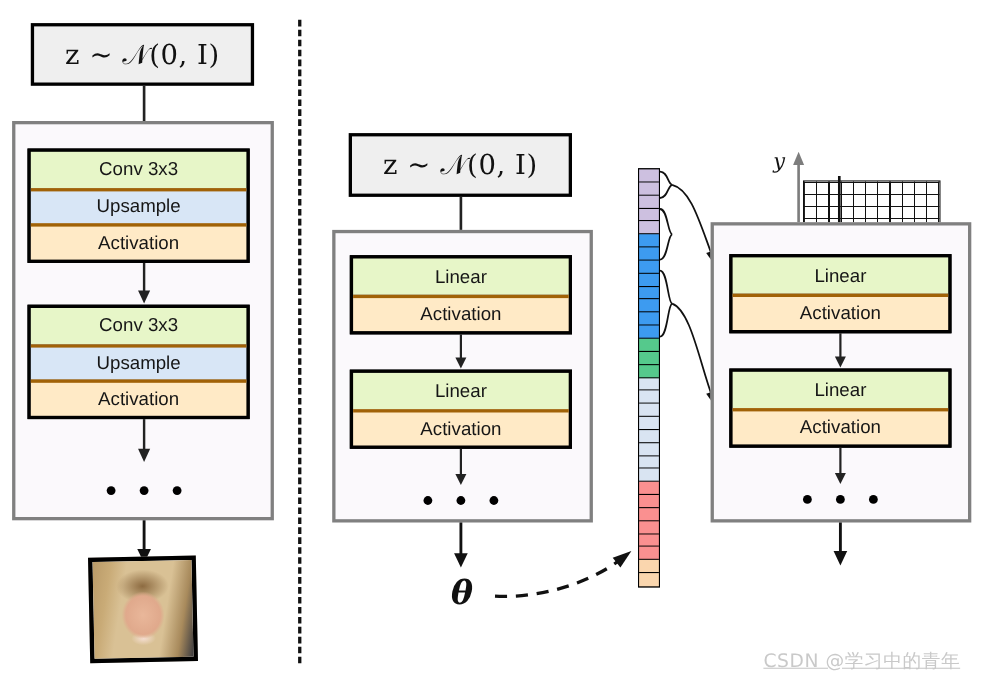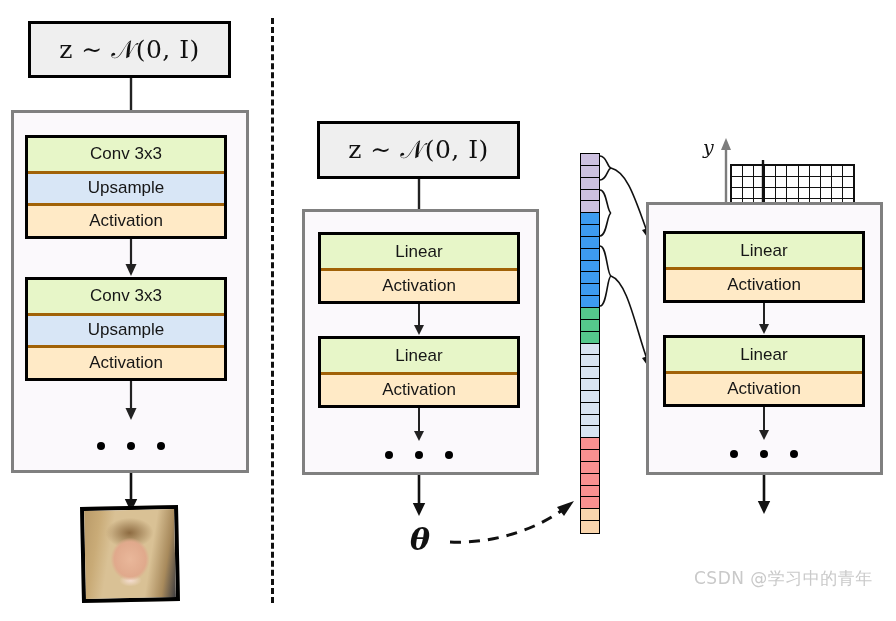--- a/index.html
+++ b/index.html
@@ -319,15 +319,15 @@
     <i></i>
   </div>
 
   <div class="abs arrow" style="left:753px;top:475px;width:22px;height:40px;">
     <svg width="22" height="40" viewBox="0 0 22 40">
       <line x1="11" y1="0" x2="11" y2="30" stroke="#111" stroke-width="2.6"></line>
       <polygon points="11,39 4.8,26 17.2,26" fill="#111"></polygon>
     </svg>
   </div>
 
-  <div class="abs watermark" style="left:694px;top:567px;">CSDN @学习中的青年</div>
+  <div class="abs watermark" style="left:694px;top:589px;text-decoration:underline;">CSDN @学习中的青年</div>
 
 </div>
 
 </body></html>

